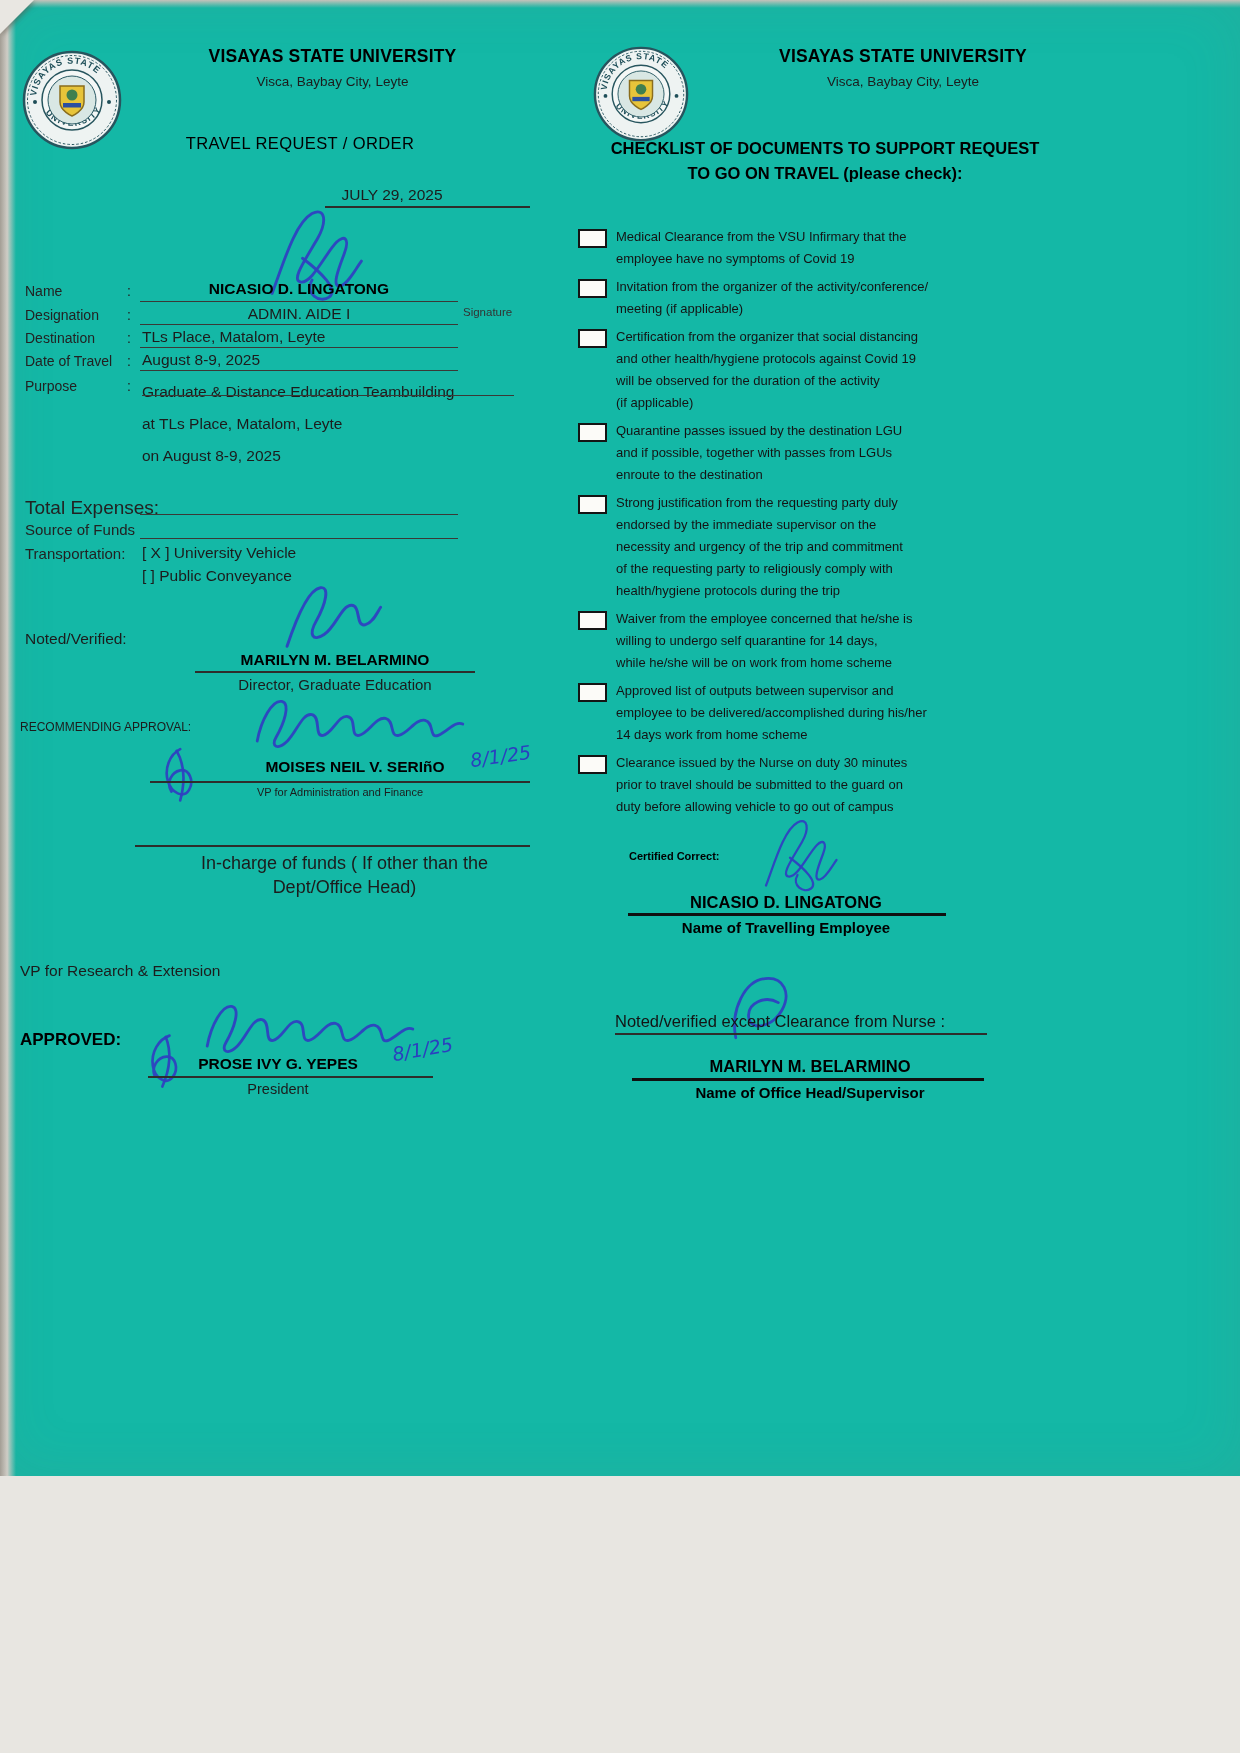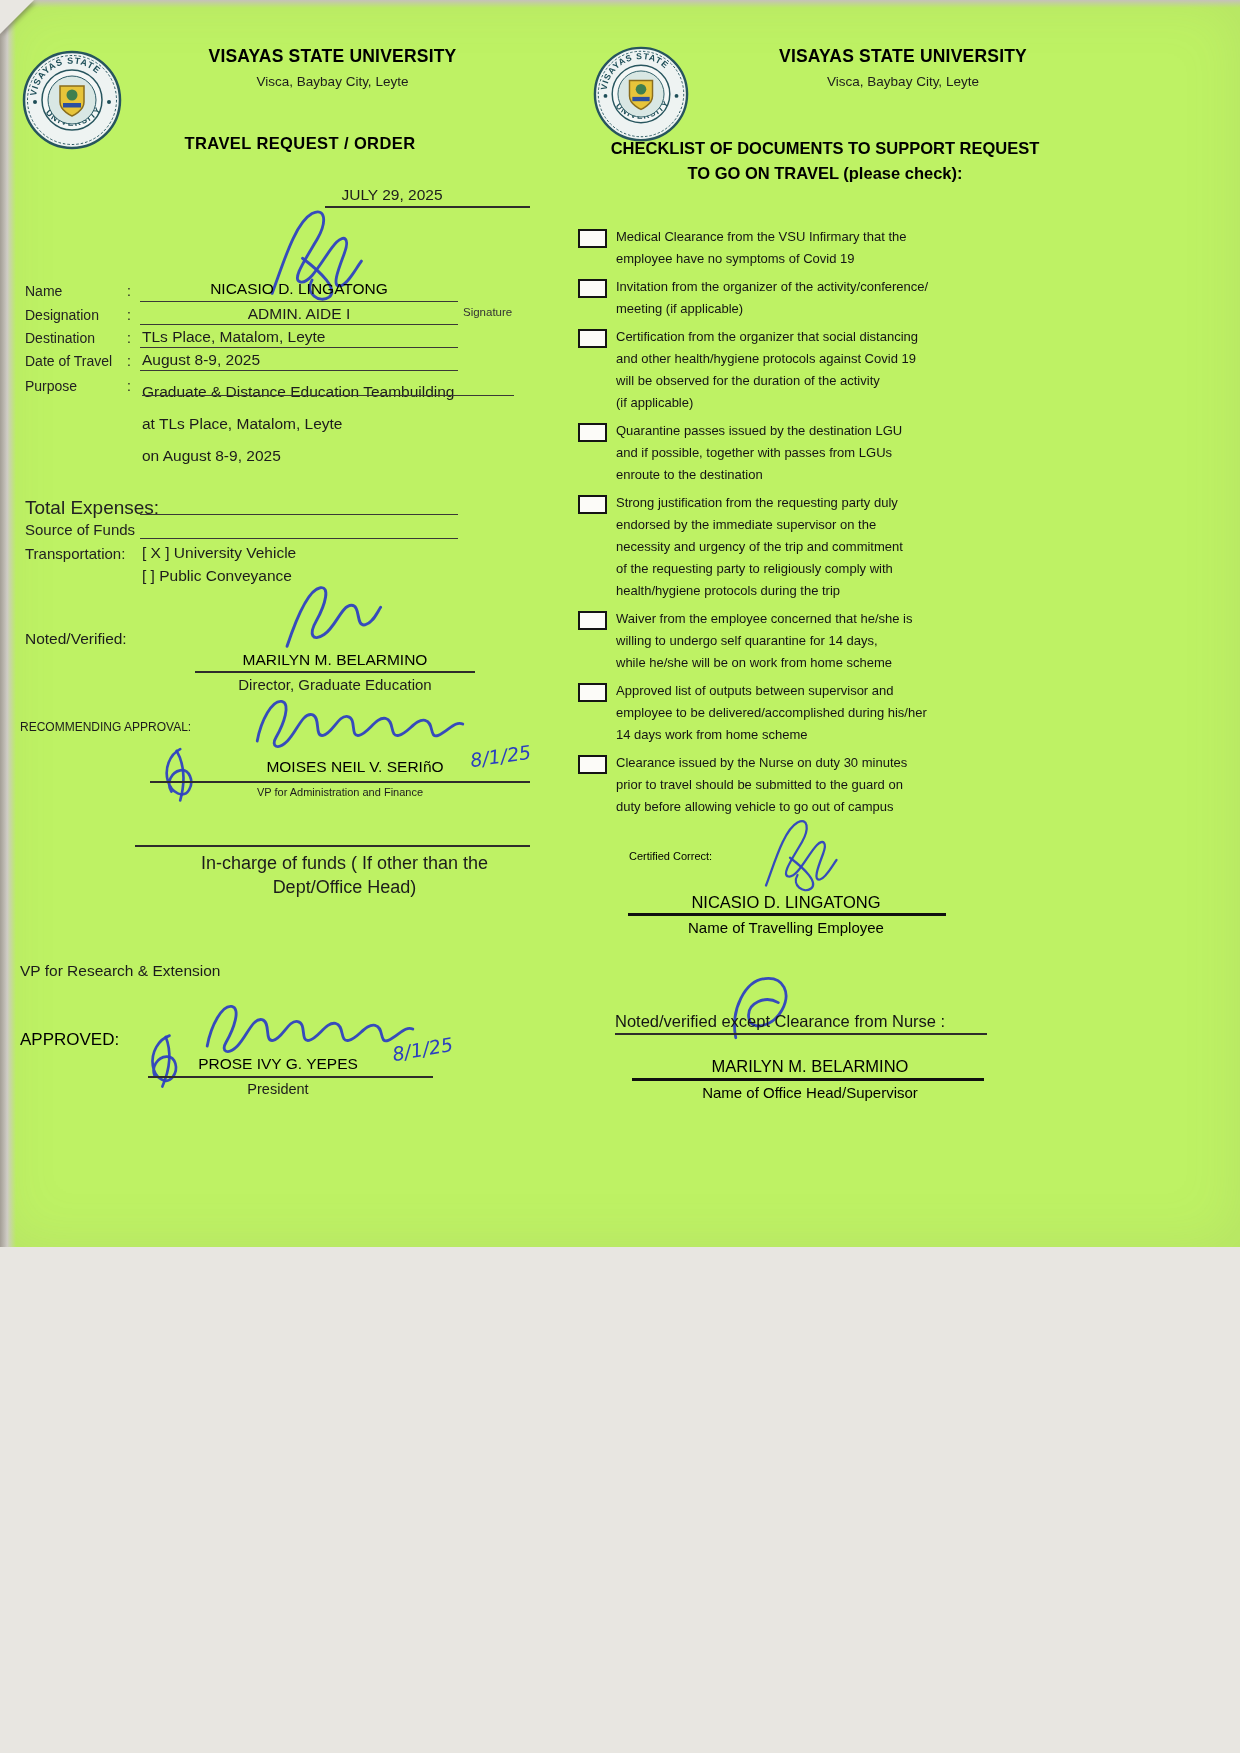--- a/index.html
+++ b/index.html
@@ -1,33 +1,33 @@
 <!DOCTYPE html>
 <html><head>
 <meta charset="utf-8">
 <style>
   *{margin:0;padding:0;box-sizing:border-box}
   html,body{width:1240px;height:1753px}
   body{font-family:"Liberation Sans","DejaVu Sans",sans-serif;background:#e8e6e1}
-  .page{position:relative;width:1240px;height:1247px;background:#bef264;overflow:hidden;
+  .page{position:relative;width:1240px;height:1476px;background:#14b8a6;overflow:hidden;
         box-shadow:inset 0 0 60px rgba(120,115,105,.12)}
   .abs{position:absolute}
   .t{font-size:15.5px;color:#1c1c1c;white-space:nowrap}
   .lbl{font-size:14px;color:#222;white-space:nowrap}
-  .b{font-weight:normal;color:#000}
+  .b{font-weight:bold;color:#000}
   .ctr{text-align:center;white-space:normal}
   .sm{font-size:11.5px;color:#333}
   .hline{border-bottom:2px solid #2e2d2b;height:0}
   .thin{border-bottom:1.5px solid #3a3936}
   .thick{border-bottom:3.5px solid #101010}
   .prelines{white-space:pre-line}
   .hand{font-family:"DejaVu Sans",sans-serif;font-style:italic;font-size:19px;color:#2b3fbf;white-space:nowrap}
   .uni{font-size:17.5px;font-weight:bold;color:#000;letter-spacing:.2px}
   .addr{font-size:13.5px;color:#1c1c1c}
-  .formtitle{font-size:16.5px;font-weight:bold;color:#000;letter-spacing:.4px}
+  .formtitle{font-size:16.5px;font-weight:normal;color:#000;letter-spacing:.4px}
   .chktitle{font-size:16.5px;font-weight:bold;color:#000;line-height:25px}
   .chk-item{display:flex;margin-bottom:6px}
   .chkbox{flex:0 0 29px;width:29px;height:19px;border:2.5px solid #141414;margin:3px 9px 0 0;background:#fcfbf8}
   .chk-text{font-size:13px;line-height:22px;color:#141414}
   .sig path{fill:none;stroke:#2e41c0;stroke-width:3;stroke-linecap:round;stroke-linejoin:round;opacity:.95}
   .edge-left{left:0;top:0;width:16px;height:100%;background:linear-gradient(to right,#a39e95,#cfccc5 45%,rgba(252,251,248,0));z-index:5}
   .edge-top{left:0;top:0;width:100%;height:8px;background:linear-gradient(#c6c2ba,rgba(252,251,248,0));z-index:5}
   .edge-bottom{left:0;top:1747px;width:100%;height:6px;background:linear-gradient(rgba(252,251,248,0),#bcb8b0);z-index:5}
   .corner-fold{left:0;top:0;width:0;height:0;border-top:34px solid #e9e7e2;border-right:34px solid transparent;
                filter:drop-shadow(2px 2px 2px rgba(90,85,75,.5));z-index:6}

